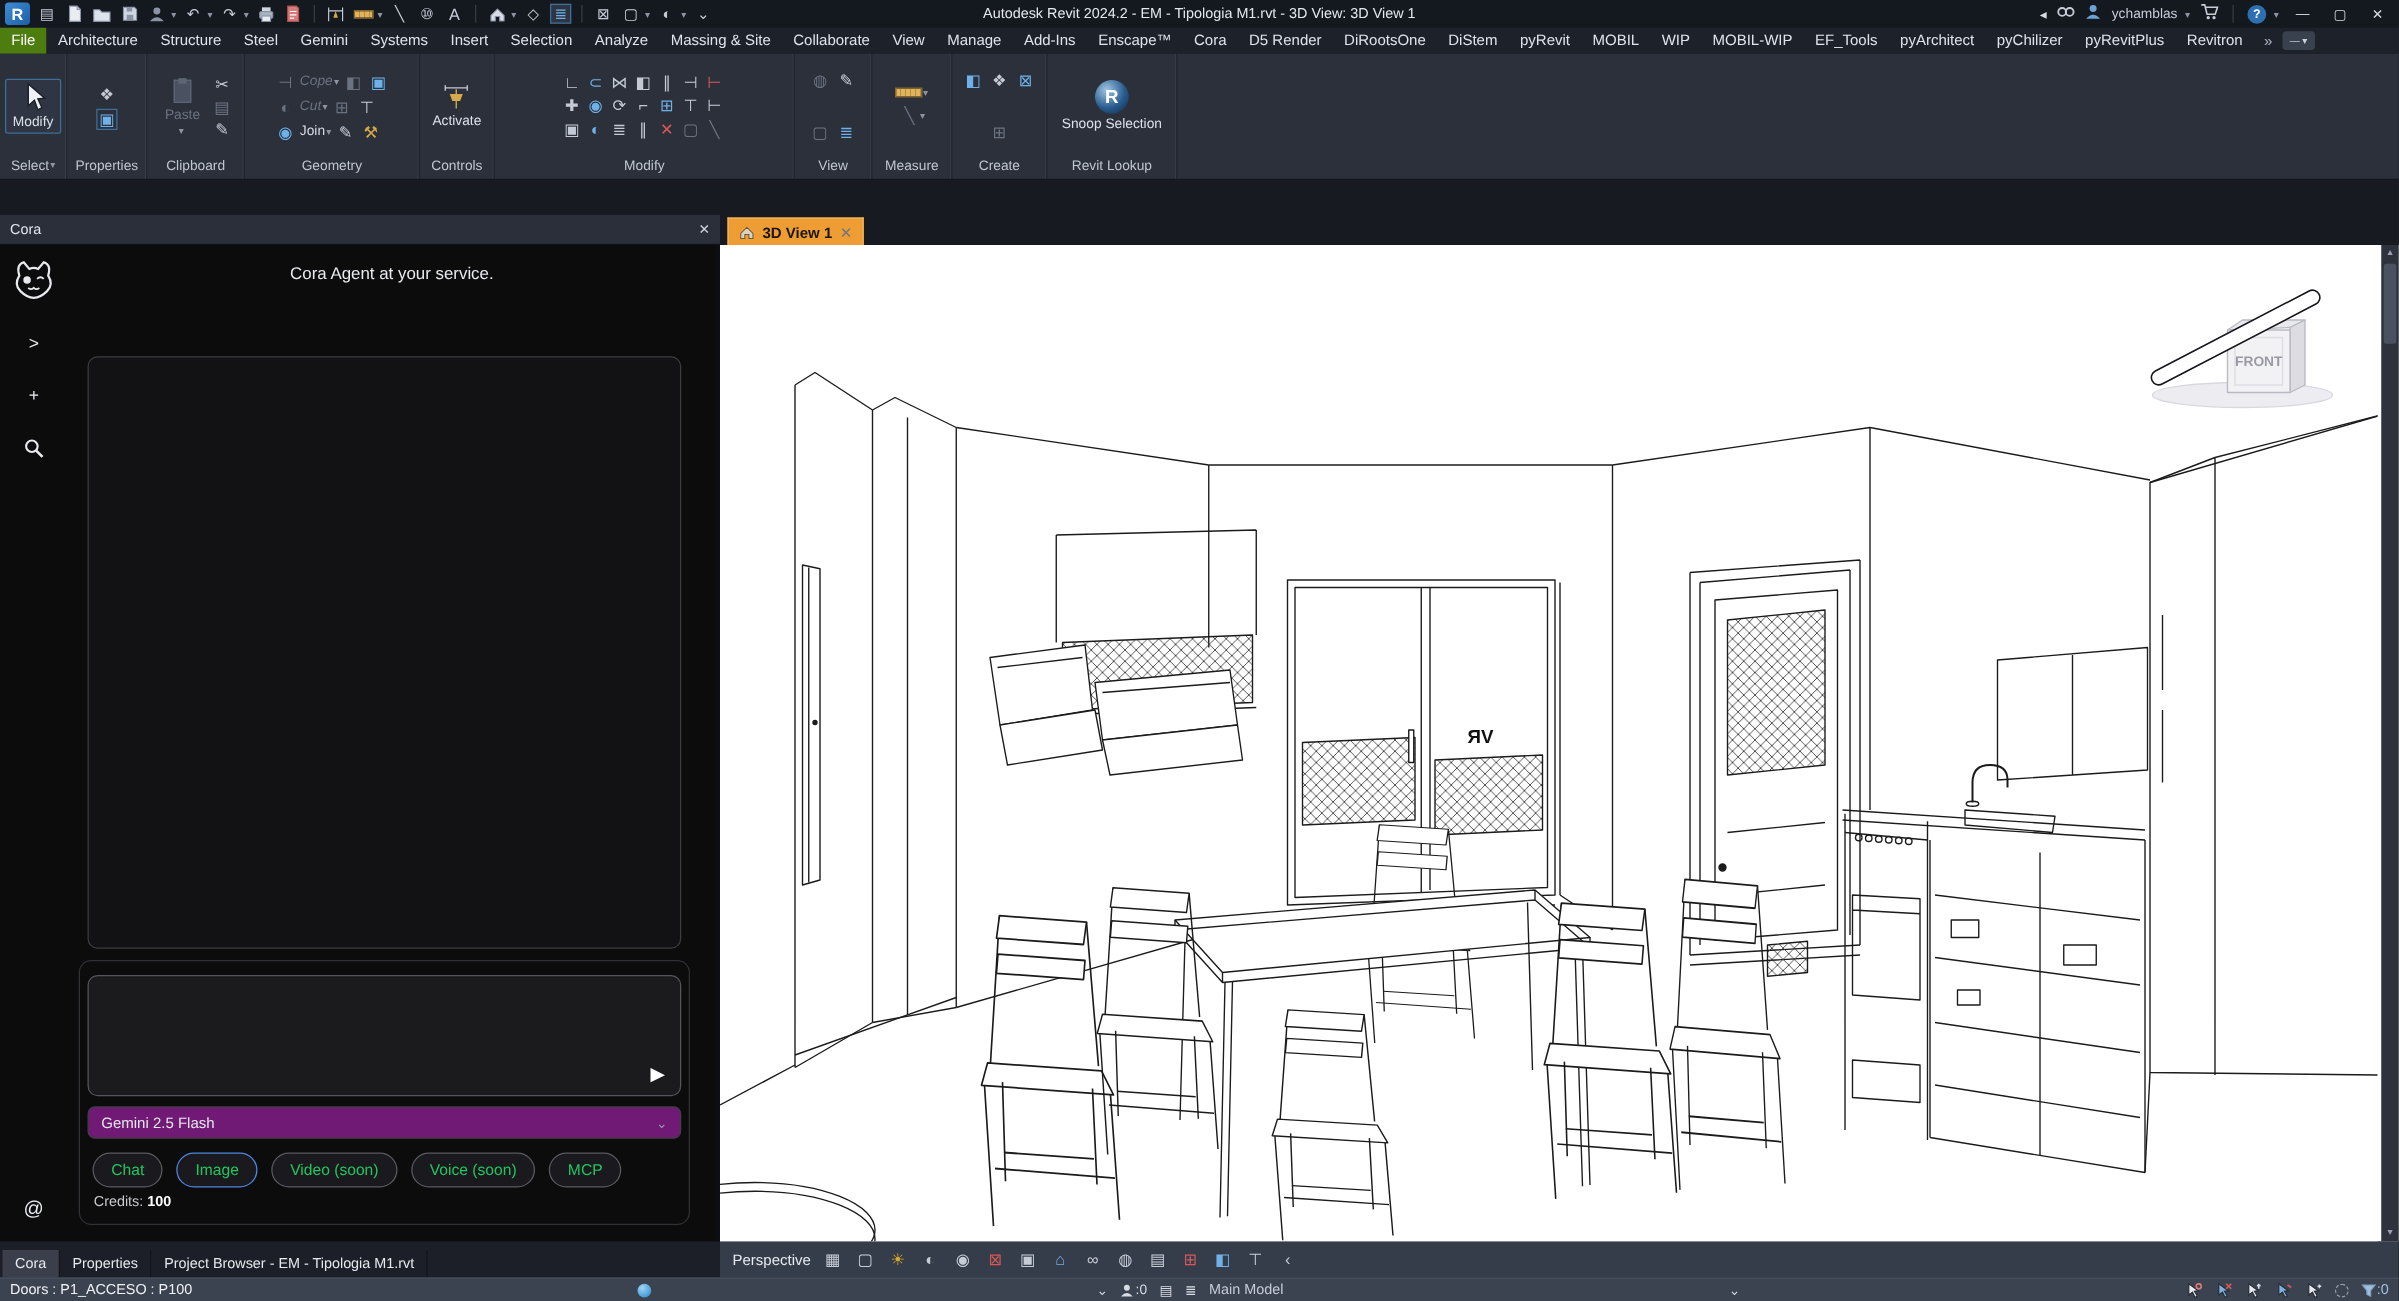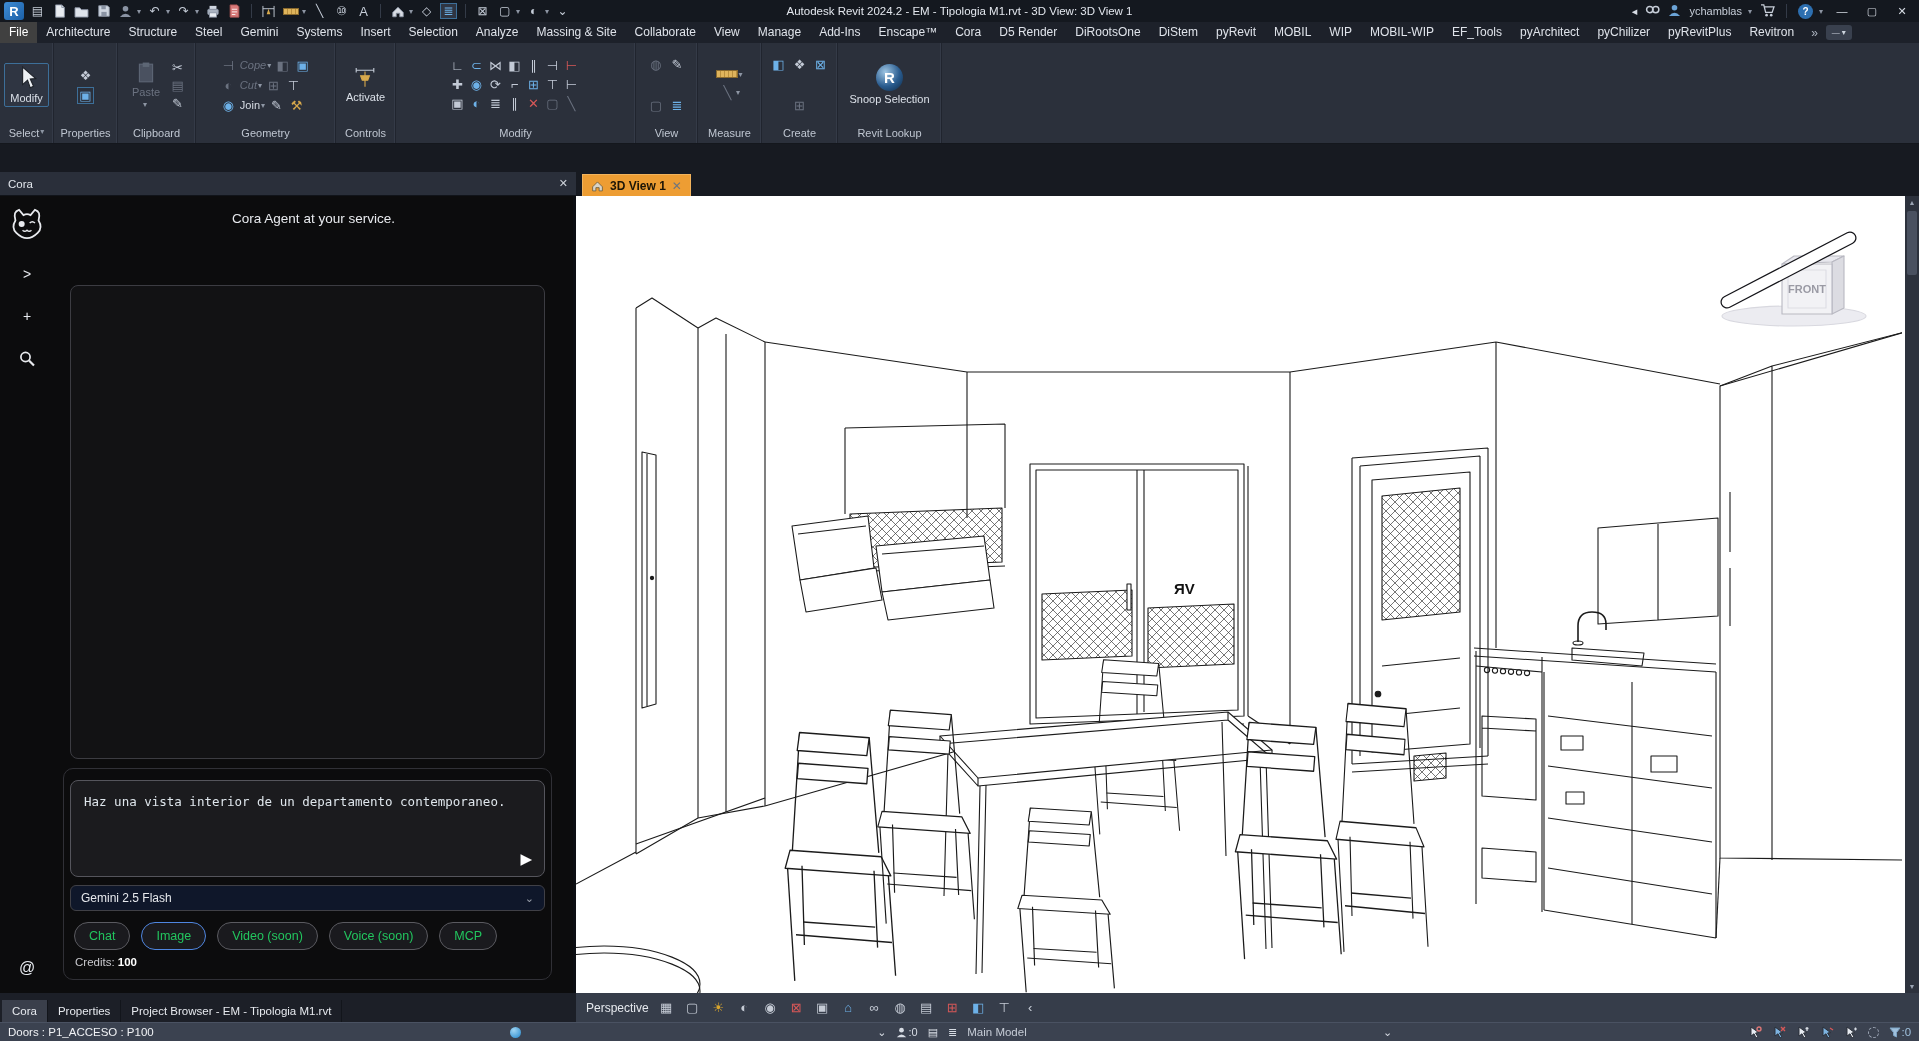--- a/index.html
+++ b/index.html
@@ -19,21 +19,21 @@
   .wtitle { position:absolute; left:0; right:0; text-align:center; color:#e3e7ee; font-size:11.5px; pointer-events:none; }
   .titlebar-right { margin-left:auto; display:flex; align-items:center; gap:8px; padding-right:6px; z-index:2; color:#c6cdd8; }
   .helpdot { width:15px; height:15px; border-radius:50%; background:#2d6fb0; color:#fff; font-size:10px; font-weight:bold;
     display:flex; align-items:center; justify-content:center; }
   .winbtn { width:22px; text-align:center; font-size:11px; color:#d6dbe3; }
 
   
   .tabrow { height:21px; background:#1d212a; display:flex; align-items:stretch; font-size:12px; }
   .tabs { display:flex; }
   .rtab { padding:2px 9px 3px 9px; color:#dfe3ea; white-space:nowrap; display:flex; align-items:center; }
-  .rtab.active { background:#404040; color:#fff; }
+  .rtab.active { background:#4d7c0f; color:#fff; }
   .tab-extras { display:flex; align-items:center; gap:8px; padding:0 8px; color:#aeb6c2; }
   .ribbon-cycle { width:26px; height:15px; border-radius:3px; background:#39404e; display:flex; align-items:center; justify-content:center; font-size:8px; color:#cdd4de; gap:2px; }
 
   
   .ribbon { height:101px; background:#2b303b; display:flex; border-bottom:1px solid #14171d; }
   .rpanel { display:flex; flex-direction:column; border-right:1px solid #20242e; box-shadow:inset -1px 0 0 #343a47; }
   .rpanel-body { flex:1; display:flex; align-items:center; justify-content:center; gap:4px; padding:3px 4px; overflow:hidden; }
   .rpanel-label { height:16px; text-align:center; font-size:11px; color:#bfc6d1; display:flex; justify-content:center; gap:3px; }
   .bigbtn { display:flex; flex-direction:column; align-items:center; justify-content:center; gap:2px; padding:2px 5px; font-size:11px; color:#dbe0e8; }
   .bigbtn.sel { border:1px solid #3d6f99; background:#2f3542; border-radius:2px; }
@@ -71,21 +71,21 @@
   .cora-greet { margin-top:16px; text-align:center; font-size:27px; font-weight:bold; color:#fff; letter-spacing:.3px; }
   .cora-sub { margin-top:15px; text-align:center; font-size:13.5px; color:#e8eaee; }
   .chatbox { position:absolute; left:16px; top:89px; width:475px; height:474px; border:1px solid #3c3c42; border-radius:8px; background:#121214; }
   .composer-outer { position:absolute; left:9px; top:572px; width:489px; height:212px; border:1px solid #303036; border-radius:10px; }
   .inputbox { position:absolute; left:16px; top:584px; width:475px; height:97px; border:1px solid #55555c; border-radius:8px;
     background:#1b1b1e; padding:11px 13px; }
   .inputbox textarea { width:100%; height:56px; background:transparent; border:none; resize:none; outline:none;
     color:#dfe6ec; font-family:"DejaVu Sans Mono", monospace; font-size:12.5px; line-height:1.55; }
   .sendbtn { position:absolute; right:12px; bottom:8px; color:#fff; font-size:15px; }
   .modeldd { position:absolute; left:16px; top:689px; width:475px; height:26px; border:1px solid #404046; border-radius:6px;
-    background:#0f172a; display:flex; align-items:center; padding:0 10px; font-size:12px; color:#e6e8ec; }
+    background:#701a75; display:flex; align-items:center; padding:0 10px; font-size:12px; color:#e6e8ec; }
   .modeldd .chev { margin-left:auto; color:#9aa0aa; font-size:11px; }
   .pills { position:absolute; left:20px; top:726px; display:flex; gap:11px; }
   .pill { height:28px; padding:0 14px; border:1px solid #5a5a60; border-radius:15px; background:#1a1a1e; color:#22c55e;
     font-size:12.5px; display:flex; align-items:center; }
   .pill.active { border-color:#4f86e0; }
   .credits { position:absolute; left:21px; top:760px; font-size:11.5px; color:#c9c9ce; }
   .credits b { color:#fff; }
 
   .view-col { flex:1; position:relative; background:#fff; }
   .scene { position:absolute; left:0; top:0; width:1326px; height:797px; background:#fff; }
@@ -478,21 +478,20 @@
             <circle cx="7.5" cy="7" r="4.6" fill="none" stroke="#e8eaee" stroke-width="1.7"></circle>
             <path d="M11,10.5 L16,15.5" stroke="#e8eaee" stroke-width="2.2"></path>
           </svg>
         <span class="sym atsym">@</span>
       </div>
       <div class="cora-body">
         <div class="cora-sub">Cora Agent at your service.</div>
         <div class="chatbox"></div>
         <div class="composer-outer"></div>
         <div class="inputbox">
-          <textarea spellcheck="false" style="">Haz una vista interior de un departamento contemporaneo.</textarea>
           <span class="sendbtn">▶</span>
         </div>
         <div class="modeldd">
           <span>Gemini 2.5 Flash</span>
           <span class="chev">⌄</span>
         </div>
         <div class="pills">
 
         <span class="pill">Chat</span>
             <span class="pill active">Image</span>

